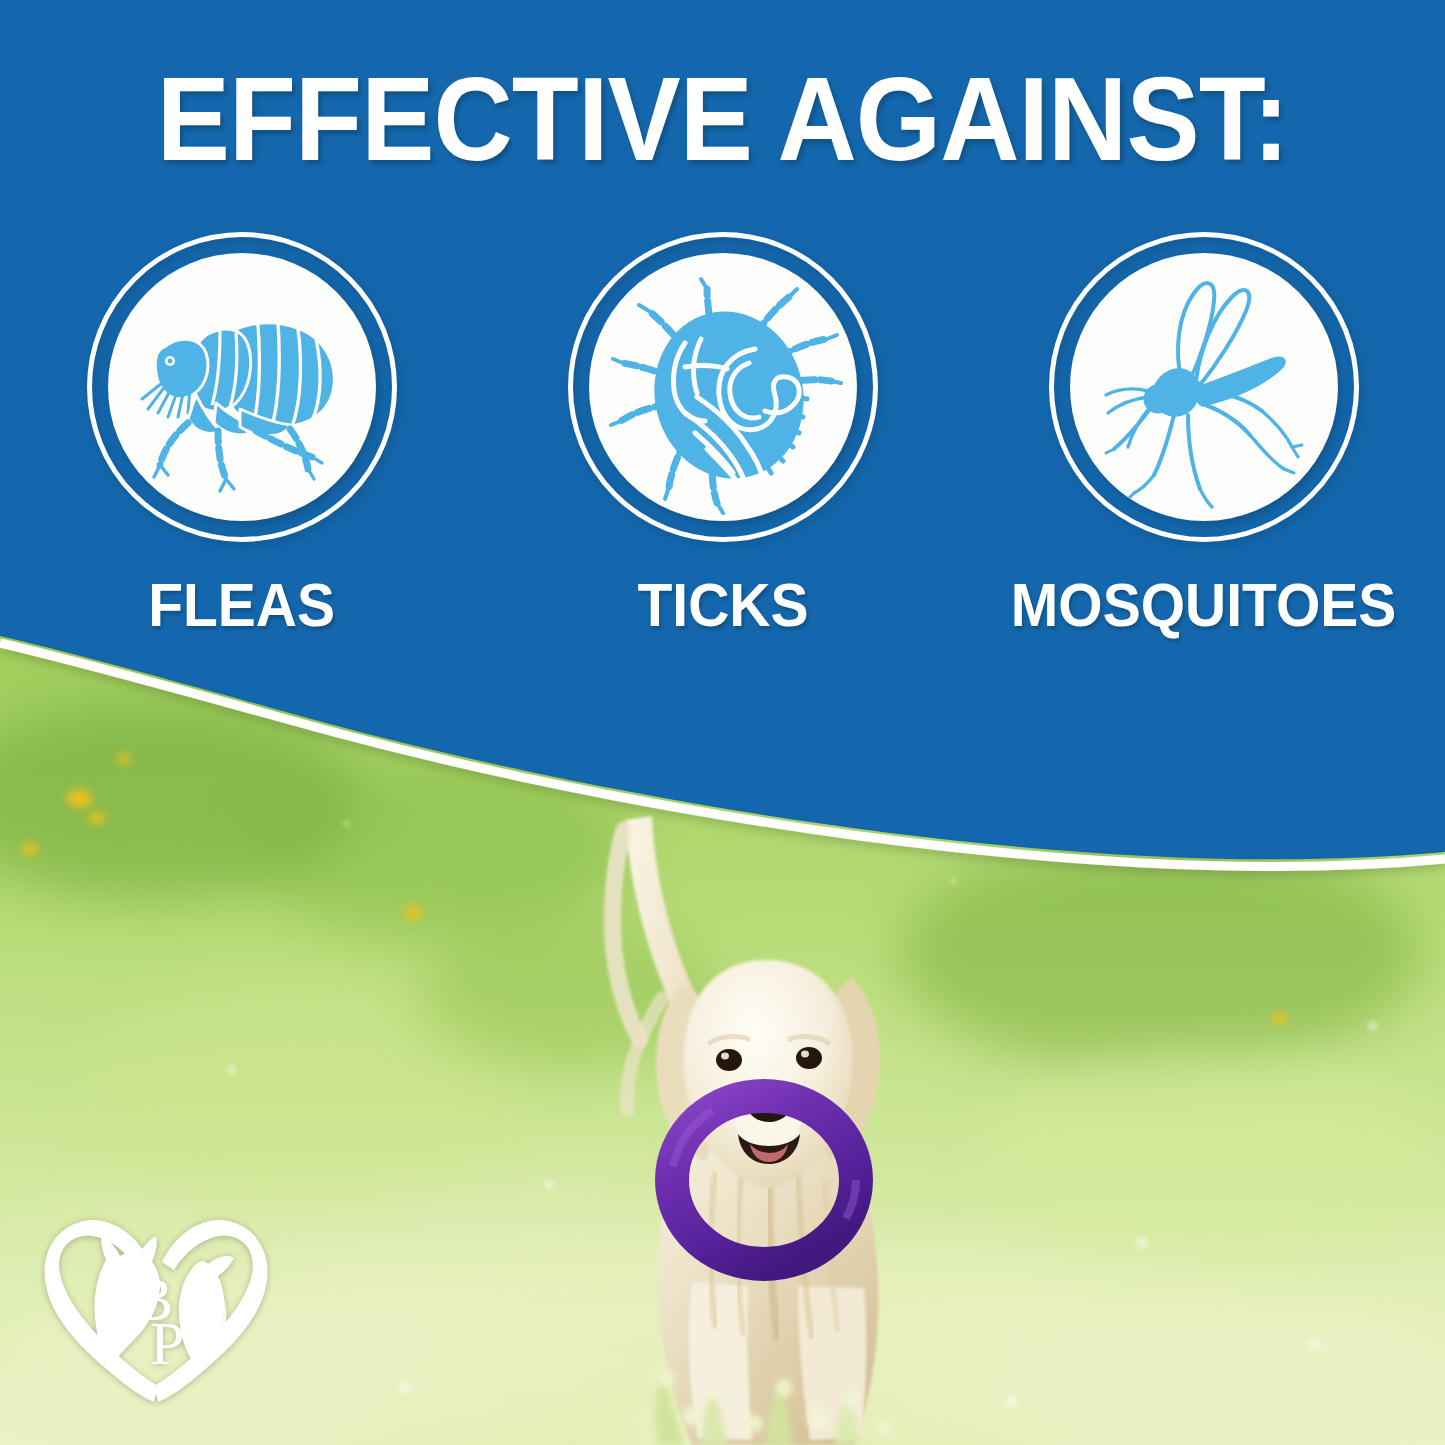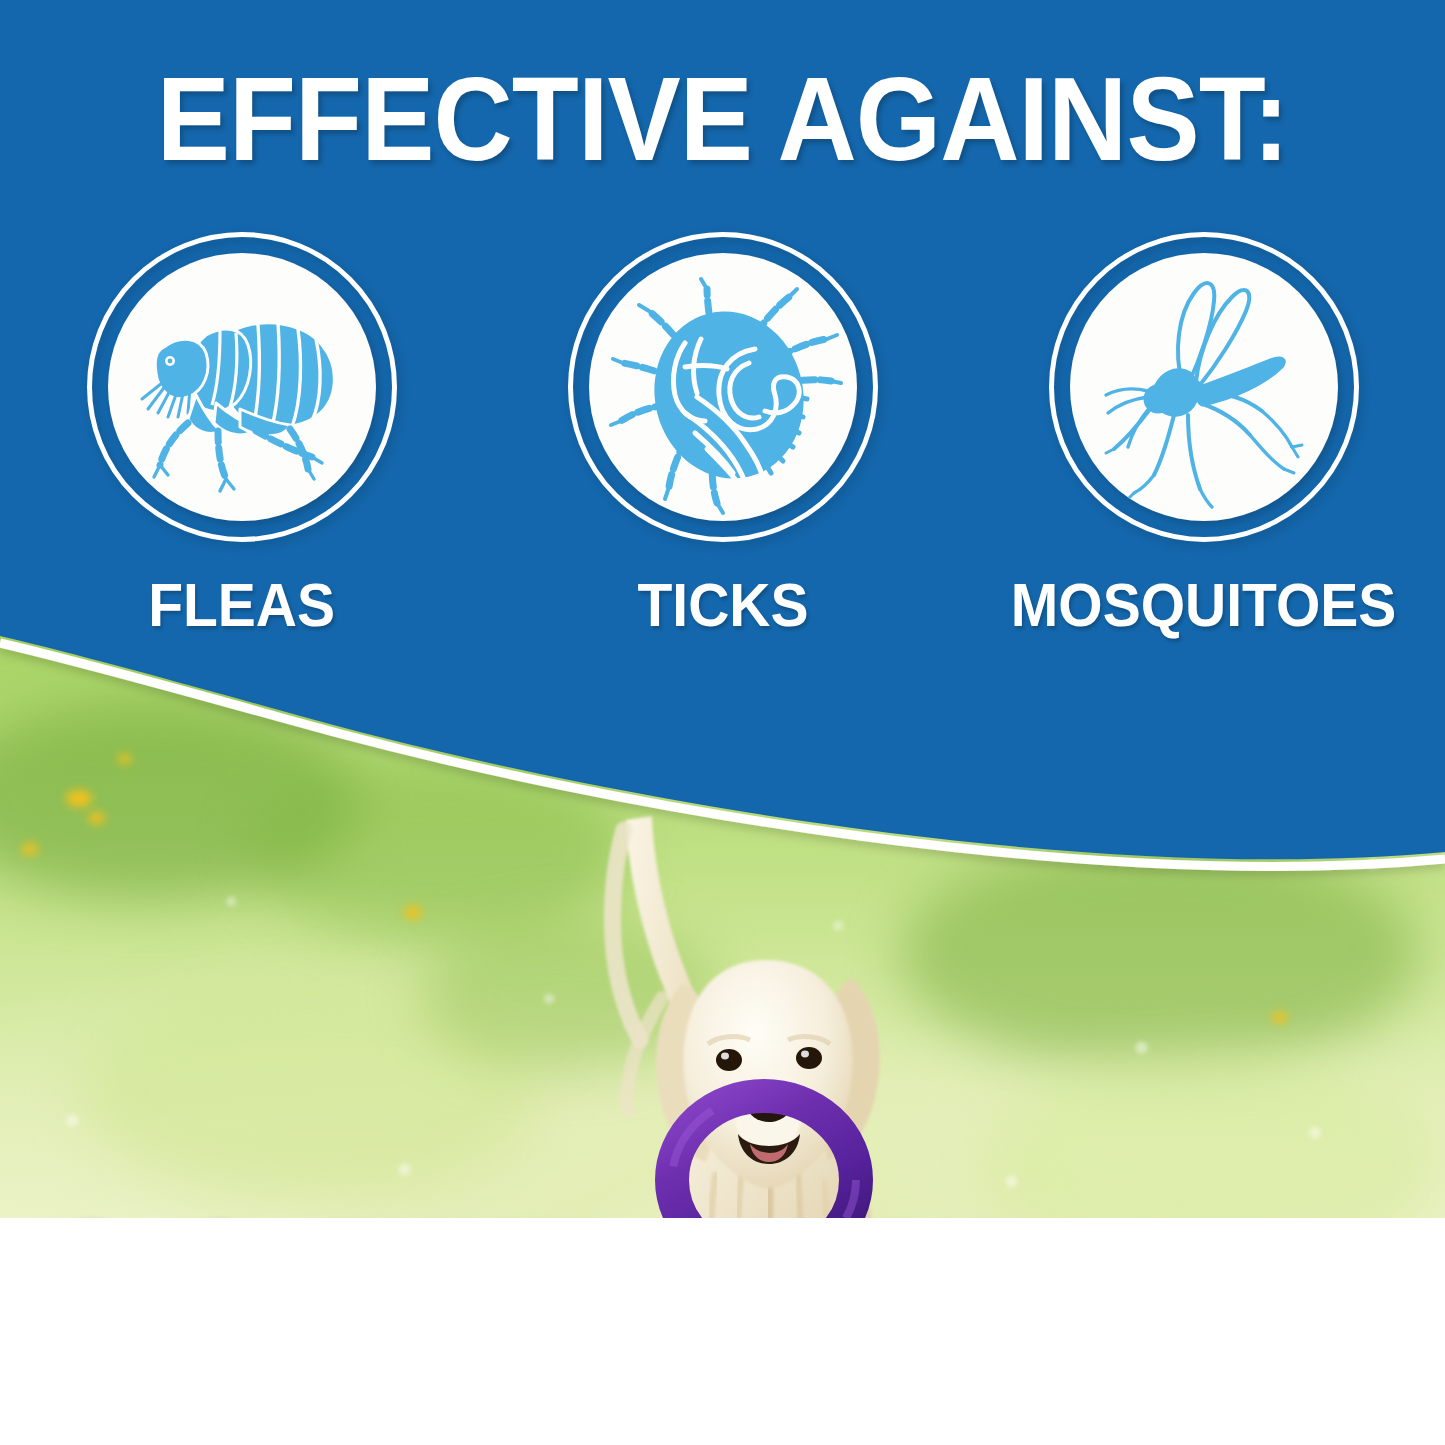--- a/index.html
+++ b/index.html
@@ -1,20 +1,20 @@
 <!DOCTYPE html>
 <html><head>
 <meta charset="utf-8">
 <style>
   html,body{margin:0;padding:0;background:#fff;}
   body{font-family:"Liberation Sans",sans-serif;}
 
   #ad{
     position:relative;
-    width:1445px;height:1218px;
+    width:1445px;height:1445px;
     overflow:hidden;
     background:#6fae33;
   }
 
   
   .photo{position:absolute;inset:0;overflow:hidden;}
 
   .grass-base{
     position:absolute;inset:0;
     background:

